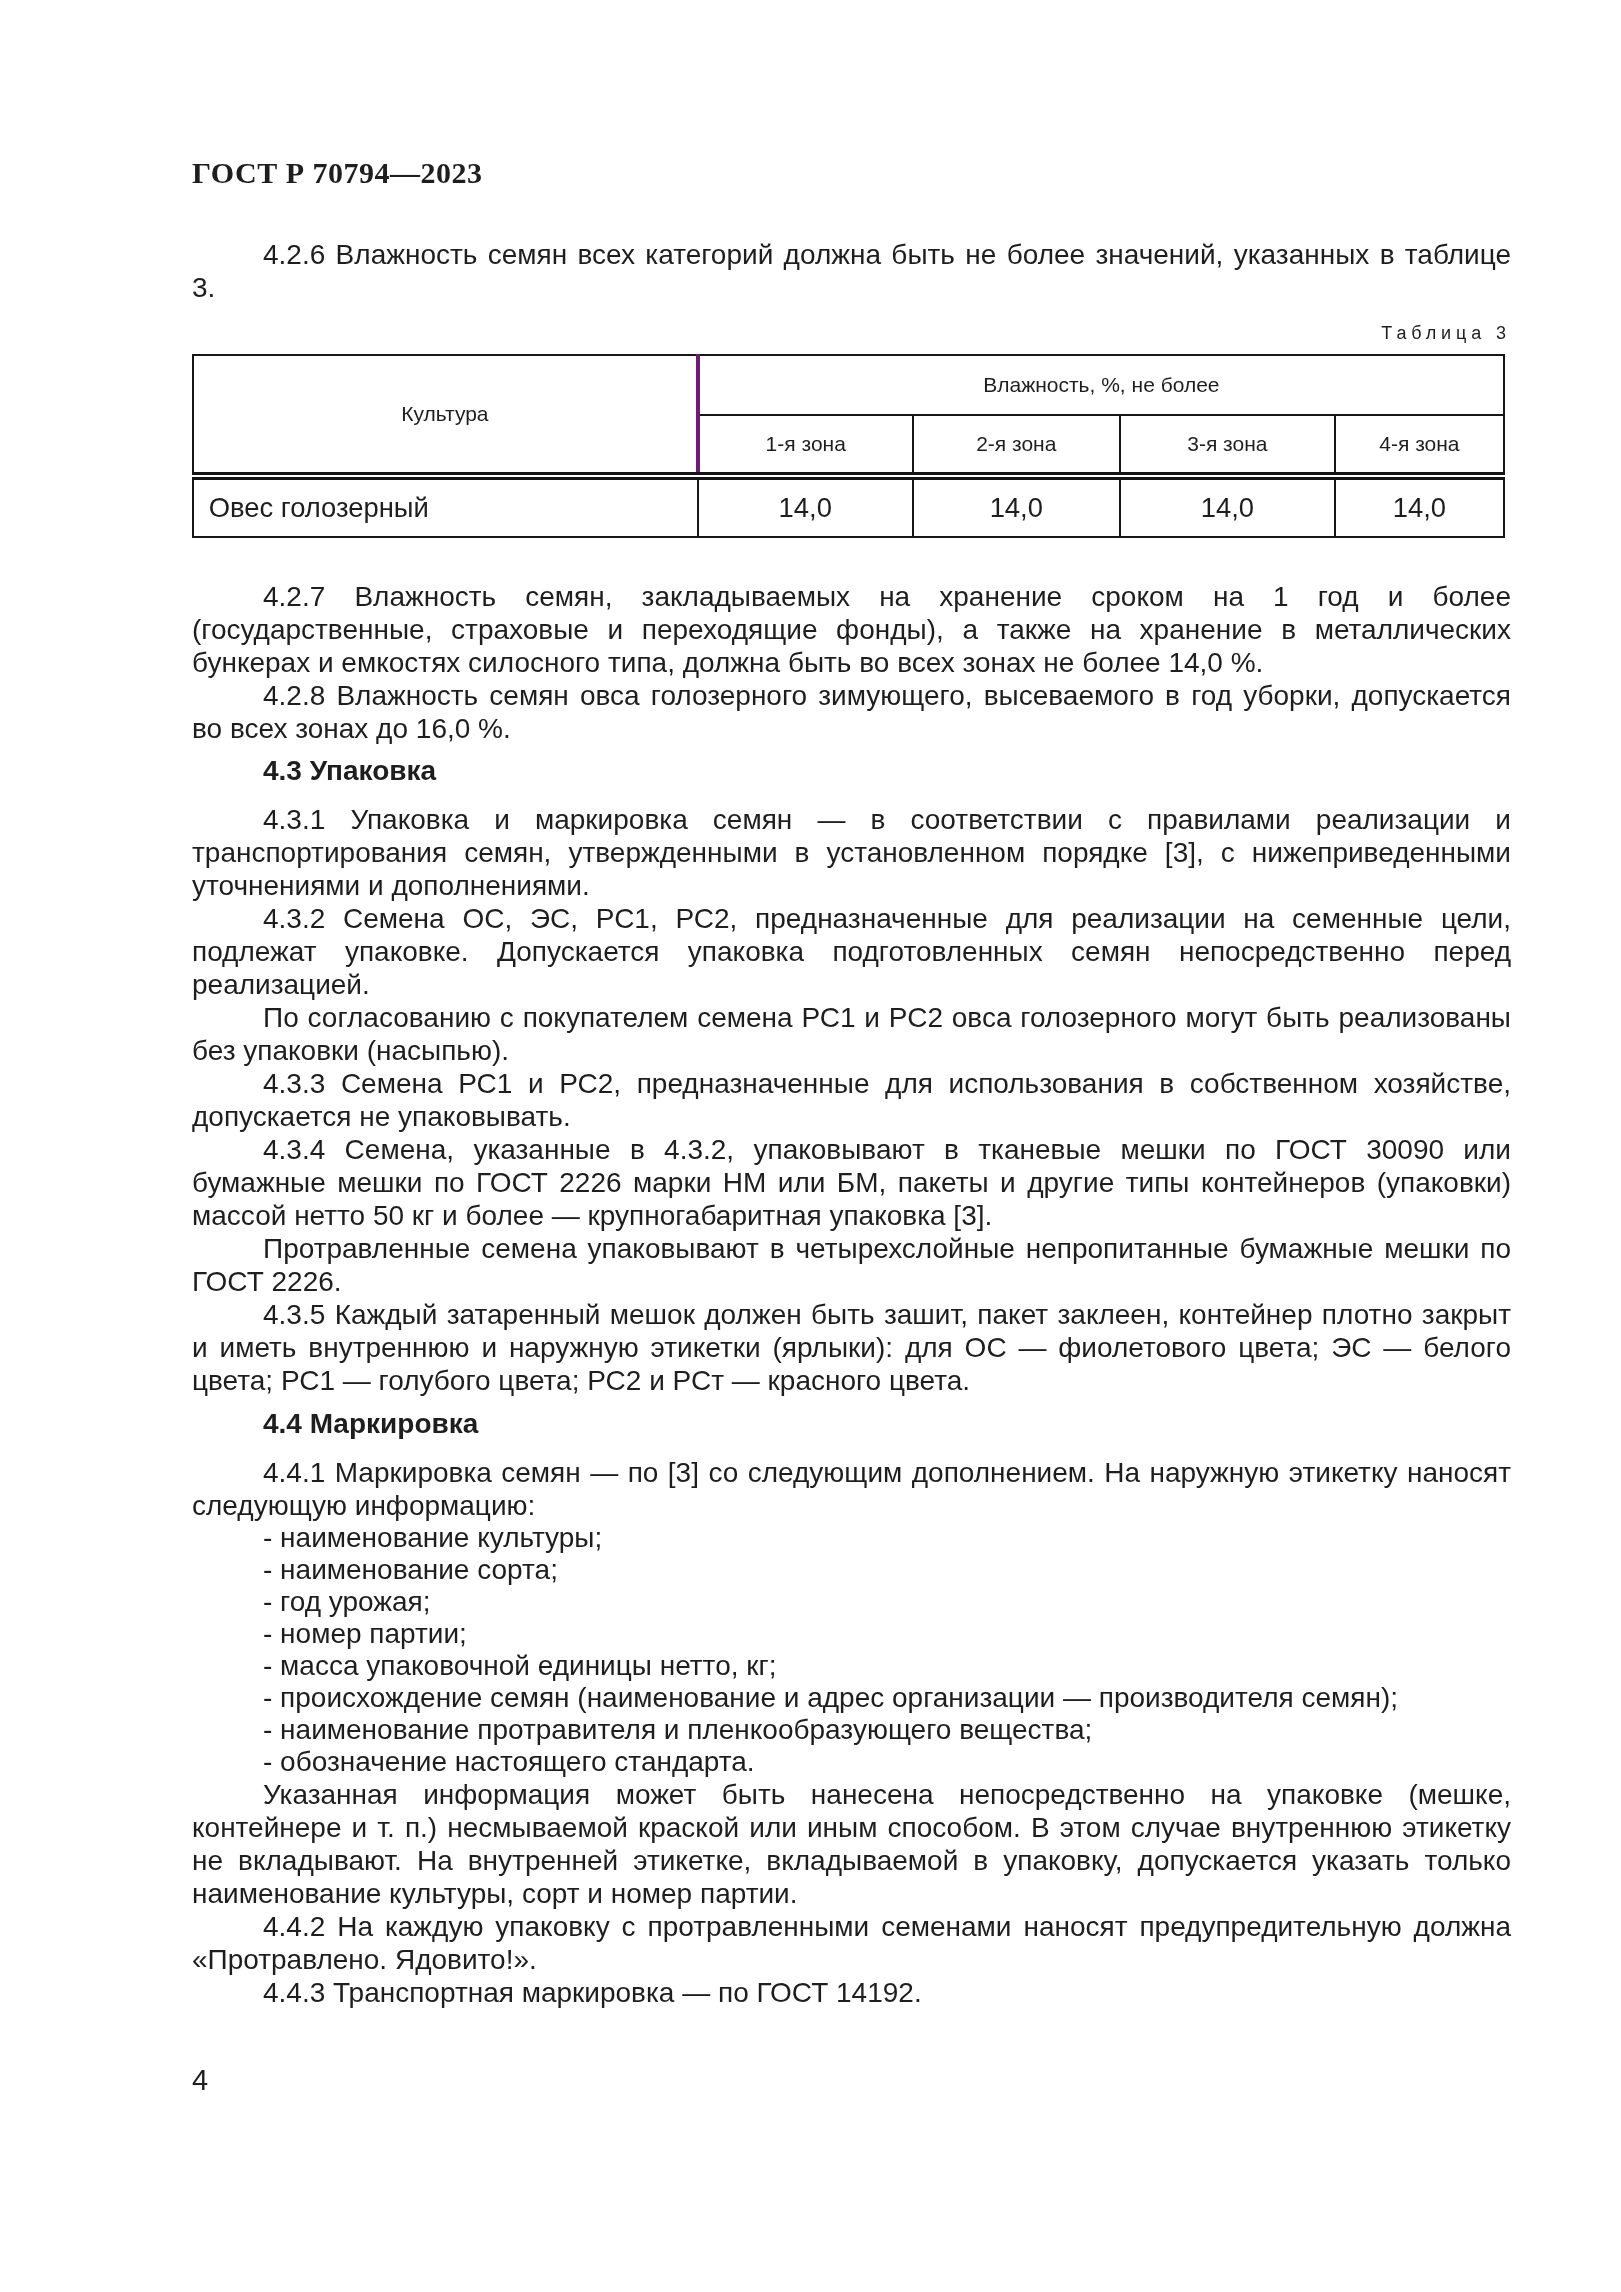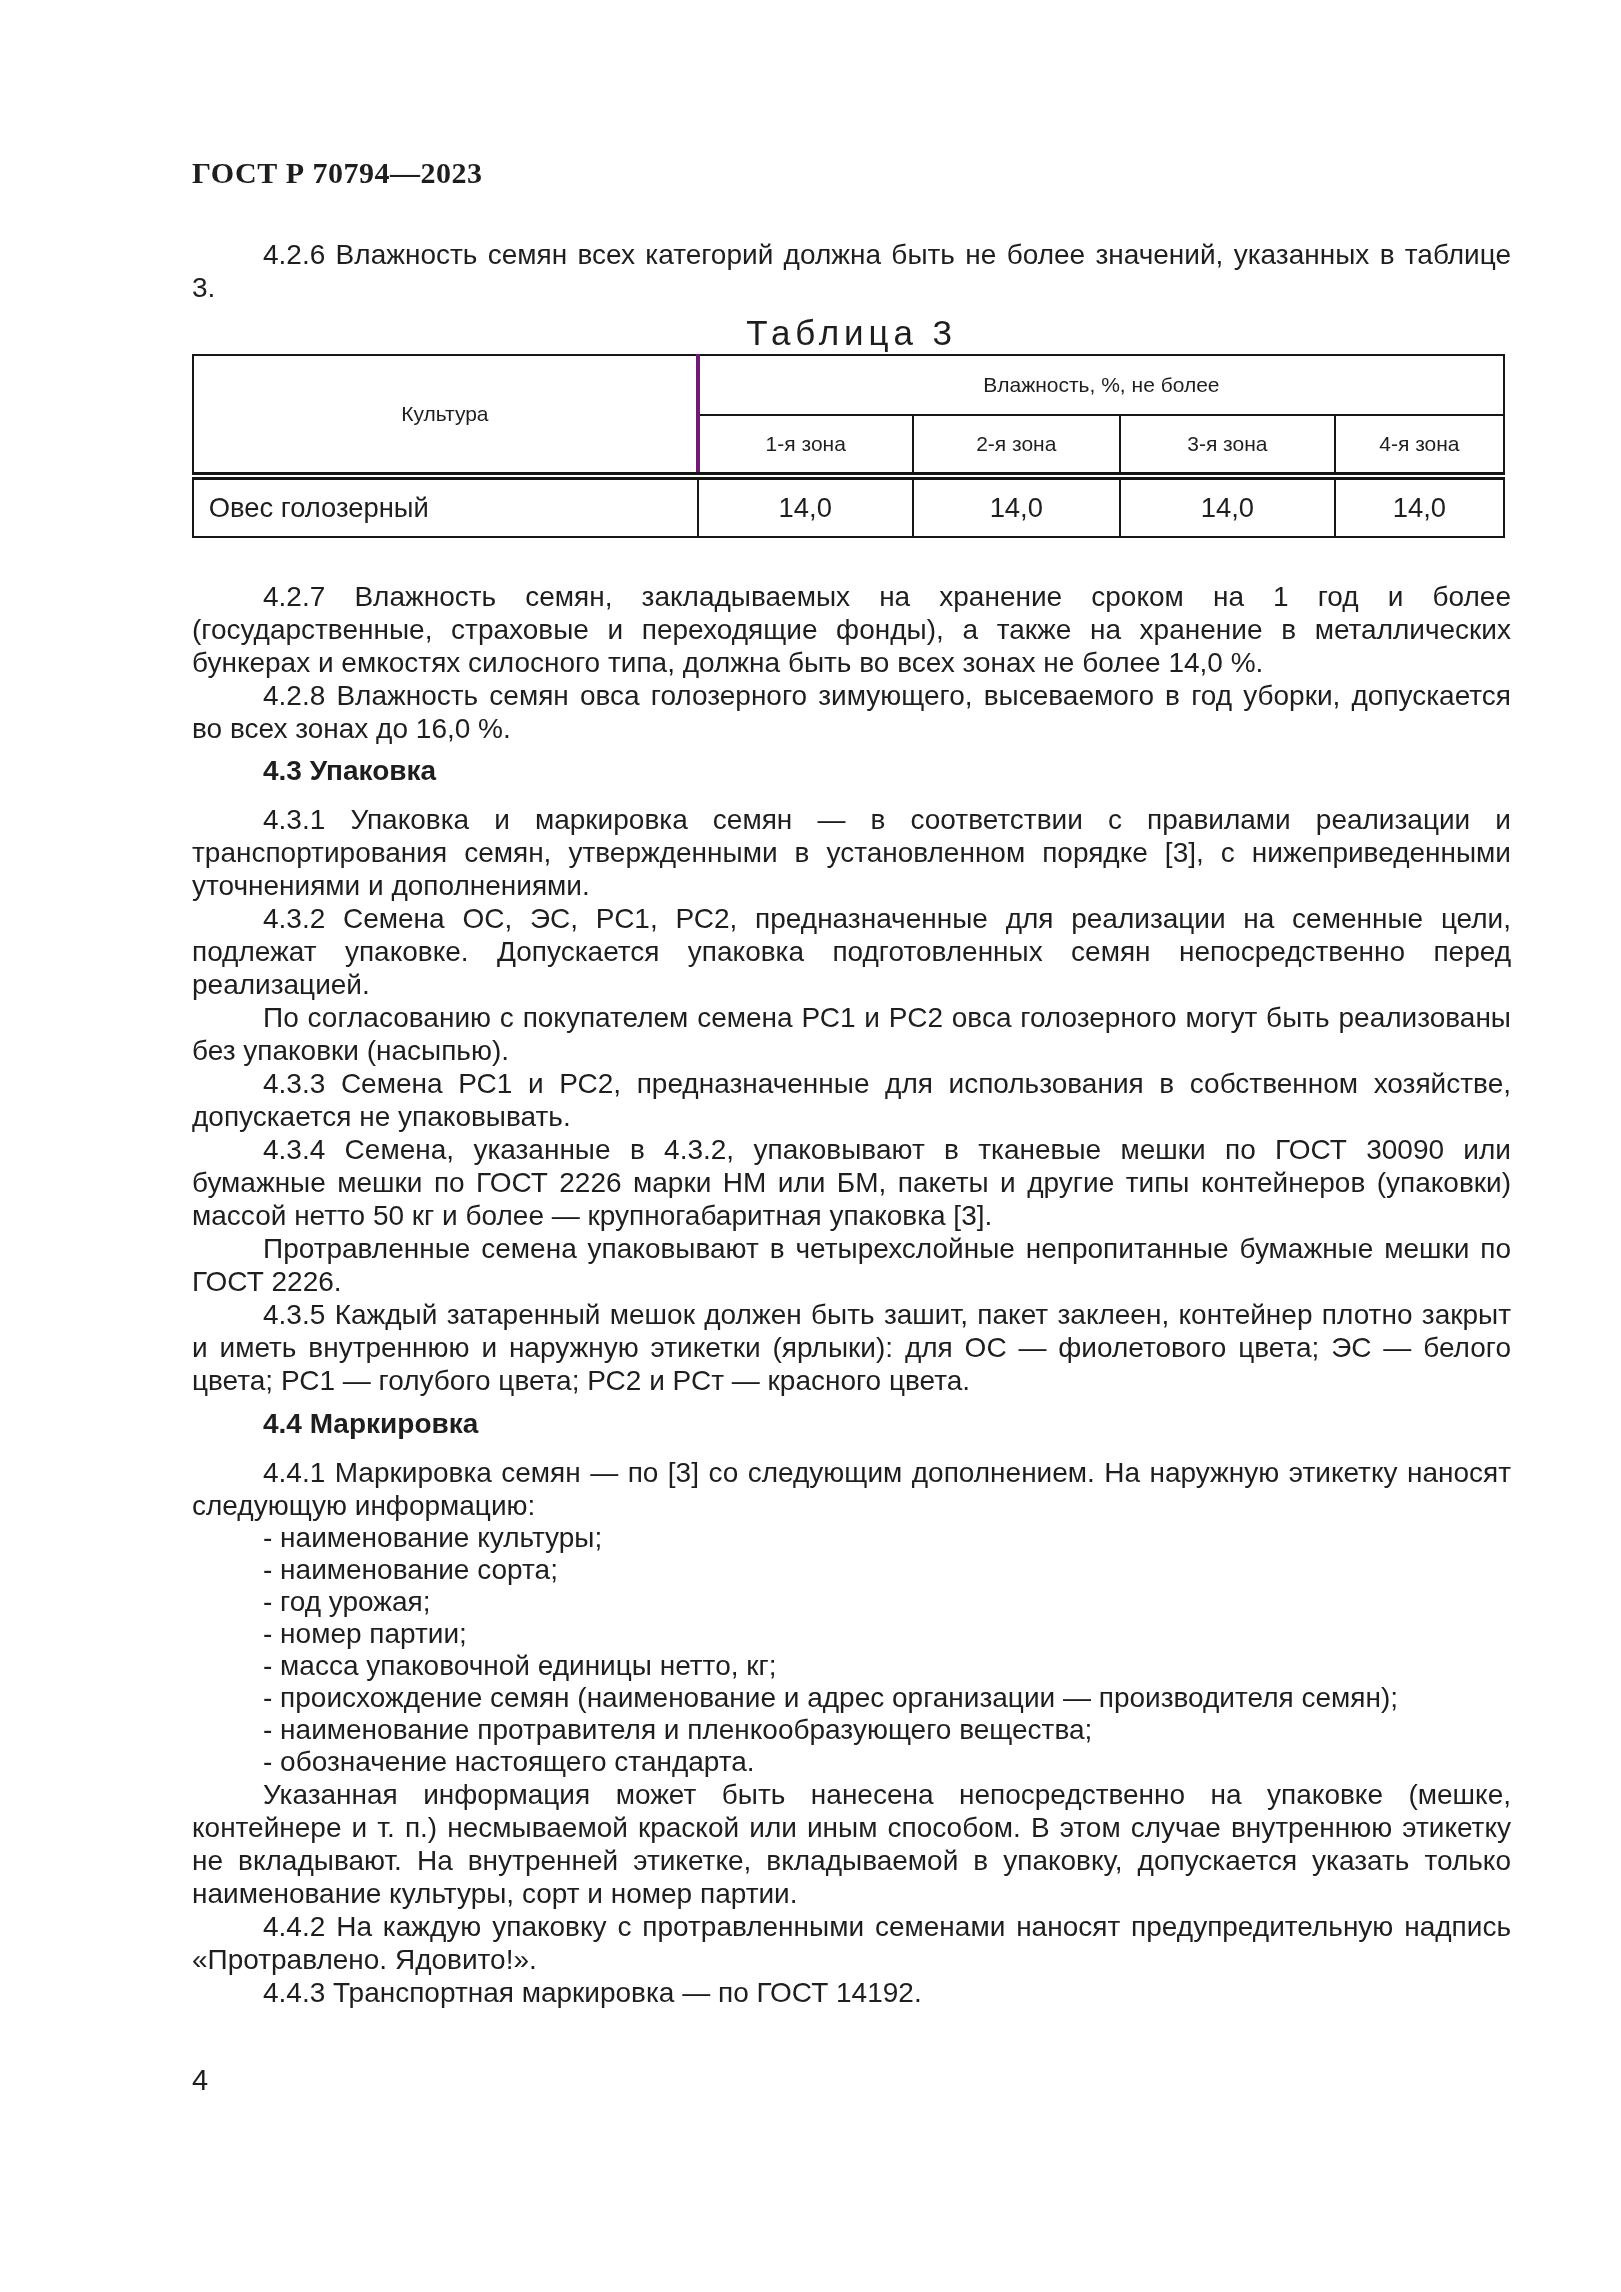--- a/index.html
+++ b/index.html
@@ -39,24 +39,24 @@
   }
   .section-heading {
     margin: 9.8px 0 15.7px 0;
     font-size: 28px;
     line-height: 33px;
     font-weight: bold;
     text-indent: 71px;
   }
   .tbl-caption {
     margin: 12.7px 0 4.9px 0;
-    font-size: 35px;
+    font-size: 18px;
     line-height: 32px;
     letter-spacing: 4.9px;
-    text-align: center;
+    text-align: right;
   }
   table.gtable {
     width: 1313px;
     table-layout: fixed;
     border-collapse: collapse;
     border: 2.9px solid #161616;
     margin: 0 0 42px 0;
   }
   table.gtable th {
     font-weight: normal;
@@ -174,19 +174,19 @@
     <li>- наименование сорта;</li>
     <li>- год урожая;</li>
     <li>- номер партии;</li>
     <li>- масса упаковочной единицы нетто, кг;</li>
     <li>- происхождение семян (наименование и адрес организации — производителя семян);</li>
     <li>- наименование протравителя и пленкообразующего вещества;</li>
     <li>- обозначение настоящего стандарта.</li>
   </ul>
 
   <p class="para">Указанная информация может быть нанесена непосредственно на упаковке (мешке, контейнере и т. п.) несмываемой краской или иным способом. В этом случае внутреннюю этикетку не вкладывают. На внутренней этикетке, вкладываемой в упаковку, допускается указать только наименование культуры, сорт и номер партии.</p>
-  <p class="para">4.4.2 На каждую упаковку с протравленными семенами наносят предупредительную надпись «Протравлено. Ядовито!».</p>
+  <p class="para">4.4.2 На каждую упаковку с протравленными семенами наносят предупредительную должна «Протравлено. Ядовито!».</p>
   <p class="para">4.4.3 Транспортная маркировка — по ГОСТ 14192.</p>
 
   <div class="page-number">4</div>
 
 </div>
 
 
 </body></html>

